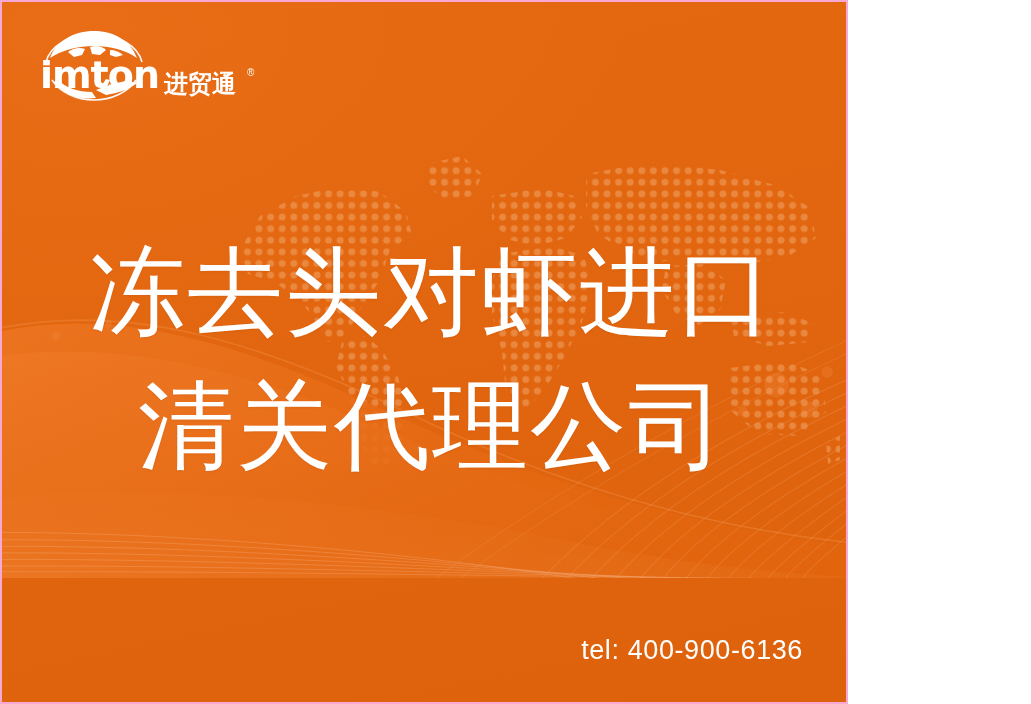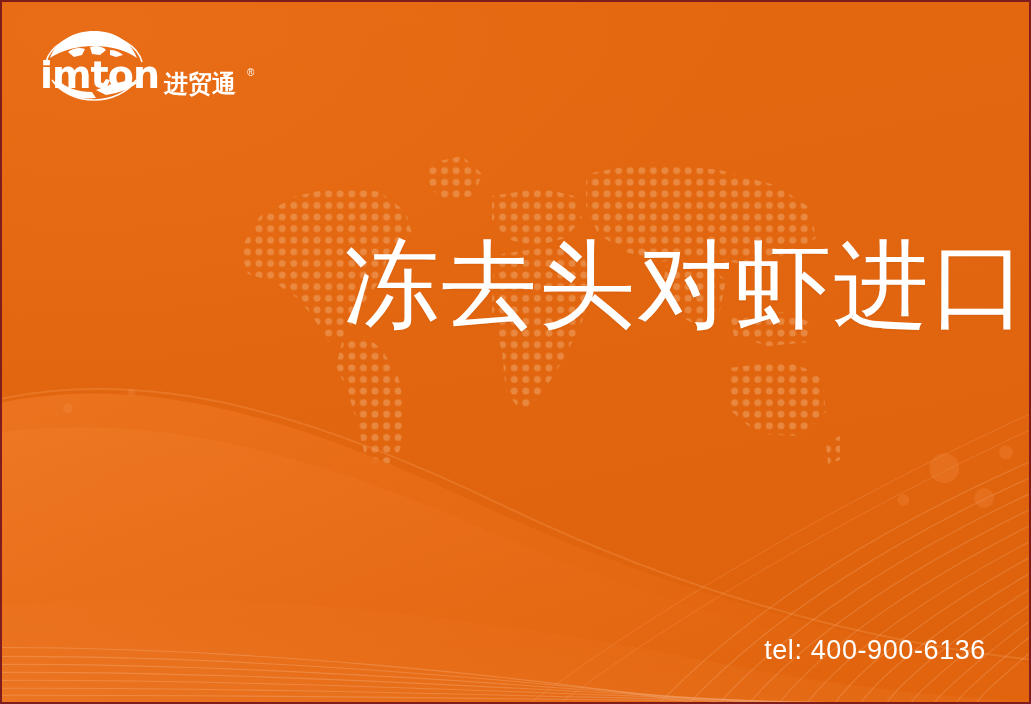--- a/index.html
+++ b/index.html
@@ -3,26 +3,26 @@
 <meta charset="utf-8">
 <title>冻去头对虾进口清关代理公司</title>
 <style>
   html, body {
     margin: 0;
     padding: 0;
     background: #ffffff;
   }
   #poster {
     position: relative;
-    width: 1031px;
+    width: 848px;
     height: 704px;
     overflow: hidden;
     background: #e2660f;
     box-sizing: border-box;
-    border: 2px solid #7f1d1d;
+    border: 2px solid #f9a8d4;
     font-family: "Liberation Sans", "DejaVu Sans", sans-serif;
   }
 
   
   .bg-layer {
     position: absolute;
     inset: 0;
     pointer-events: none;
   }
   .bg-base {
@@ -89,22 +89,22 @@
     font-size: 10px;
     color: #ffffff;
     line-height: 1;
   }
 
   
   .headline {
     position: absolute;
     left: 0;
     right: 0;
-    top: 216px;
-    text-align: right;
+    top: 223px;
+    text-align: center;
     color: #ffffff;
     font-weight: 400;
     font-size: 96px;
     line-height: 134px;
     letter-spacing: 2px;
     text-shadow: 0 1px 2px rgba(150,60,0,0.14);
     font-family: "DejaVu Sans", "Liberation Sans", sans-serif;
     padding-left: 16px;
   }
   .headline .hl-line { display: block; white-space: nowrap; }
@@ -260,17 +260,18 @@
     <svg class="logo-word" viewBox="0 0 122 42" aria-hidden="true">
       <text x="0" y="34" font-family="'DejaVu Sans','Liberation Sans',sans-serif" font-size="38" font-weight="700" fill="#ffffff" letter-spacing="-1">imton</text>
     </svg>
 
     <span class="logo-cn">进贸通</span>
     <span class="logo-reg">®</span>
   </div>
 
   <div class="headline">
     <span class="hl-line">冻去头对虾进口</span>
+    <span class="hl-line">清关代理公司</span>
   </div>
 
   <div class="tel">tel: 400-900-6136</div>
 
 </div>
 
 </body></html>

